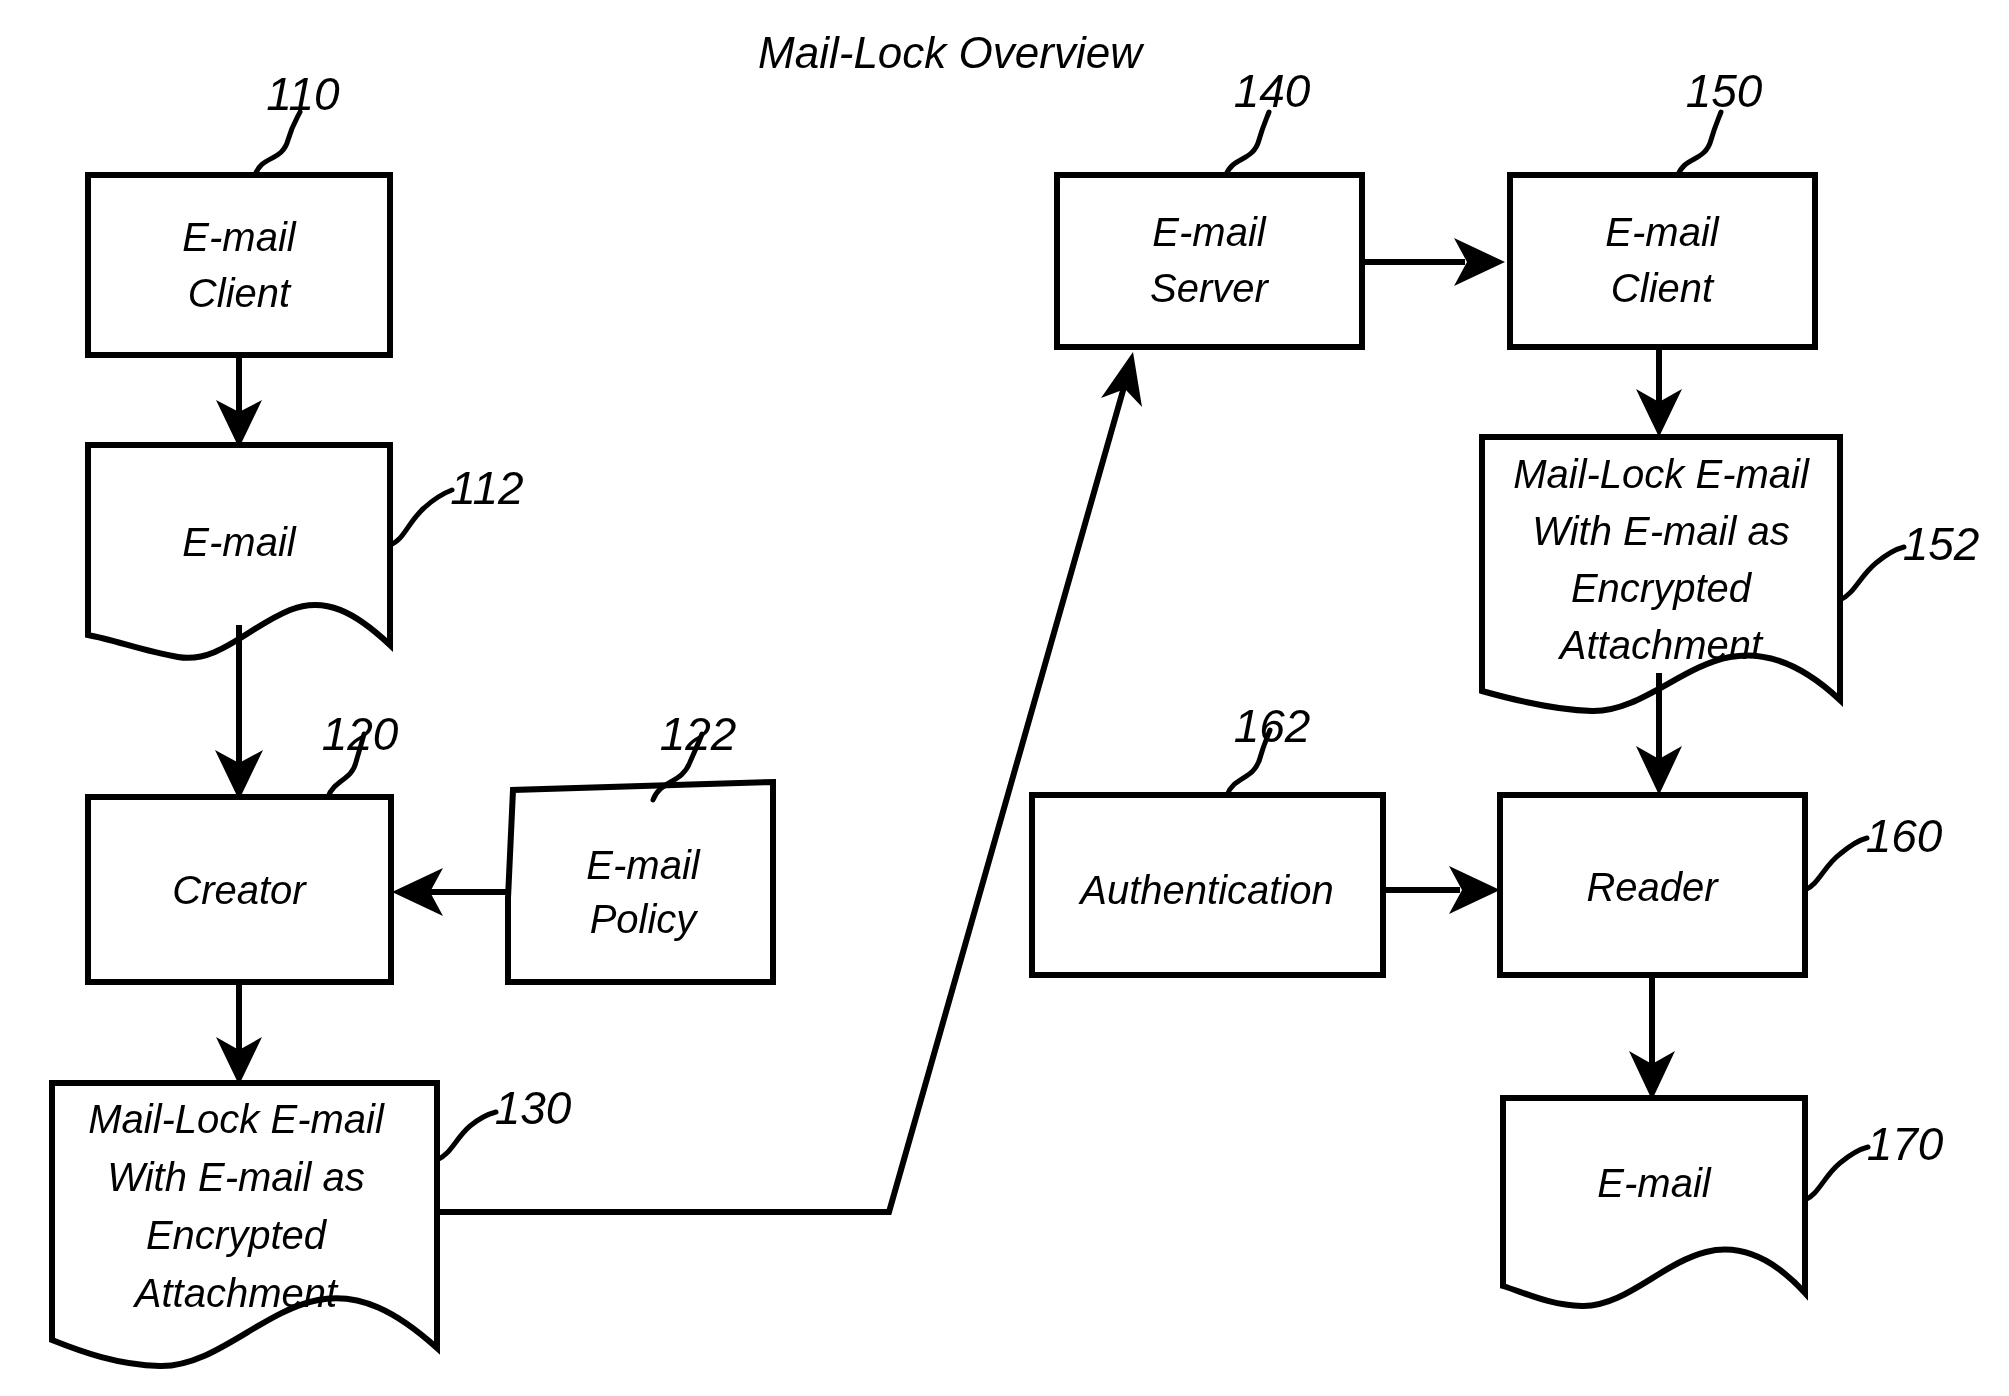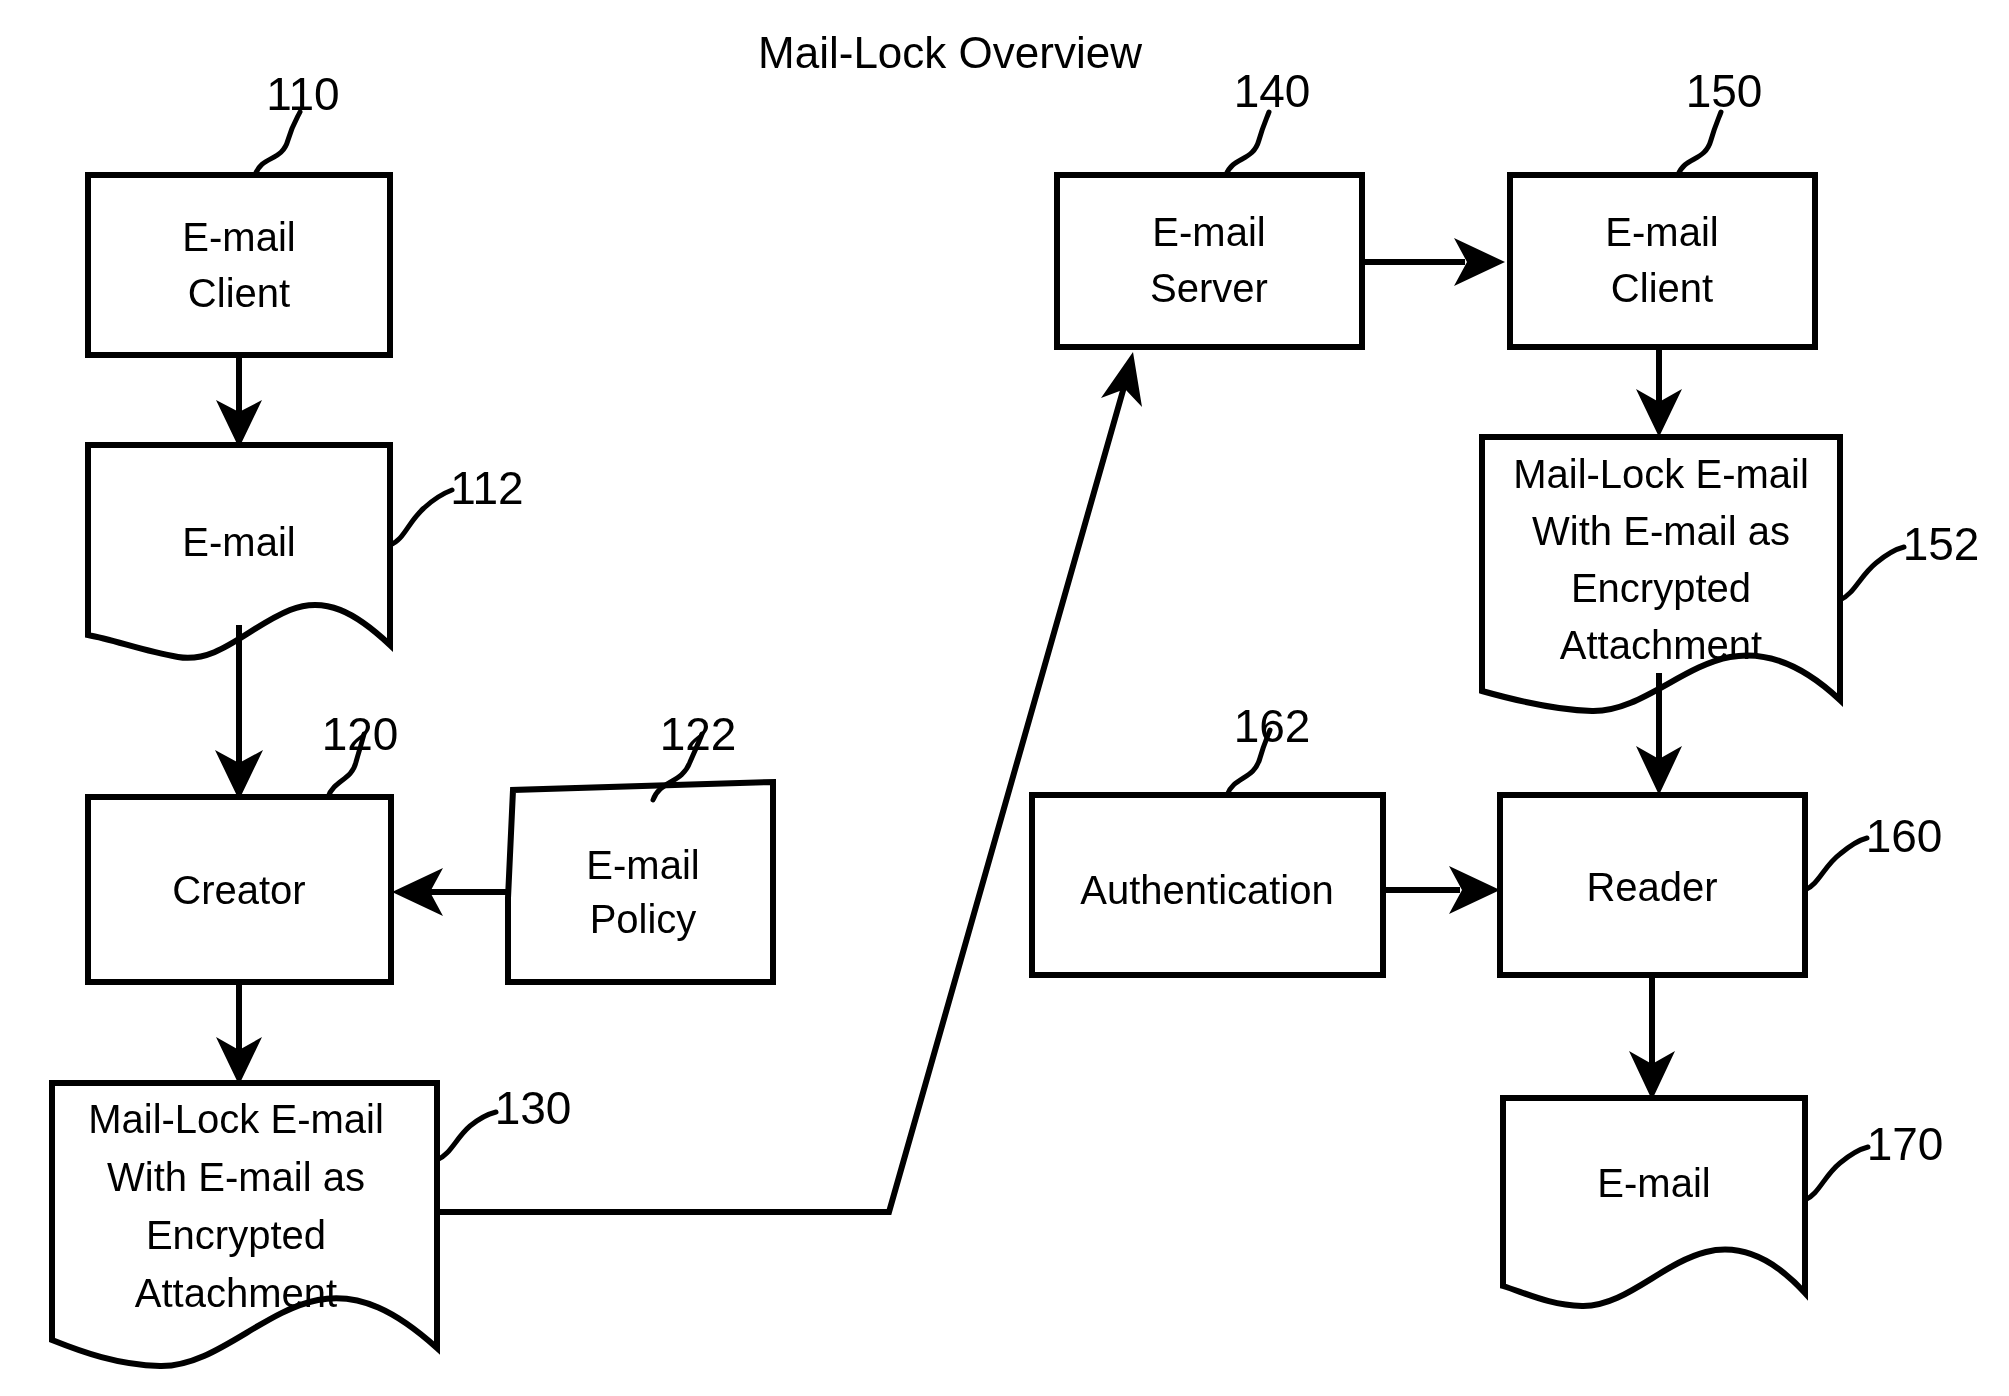--- a/index.html
+++ b/index.html
@@ -11,20 +11,21 @@
     width: 2009px;
     height: 1396px;
     overflow: hidden;
     font-family: "Liberation Sans", sans-serif;
   }
   #diagram-root {
     position: relative;
     width: 1814px;
     height: 1396px;
     background: #ffffff;
+    font-style: italic;
   }
   svg.canvas {
     position: absolute;
     top: 0;
     left: 0;
     width: 2009px;
     height: 1396px;
   }
   .shape-line {
     fill: none;

